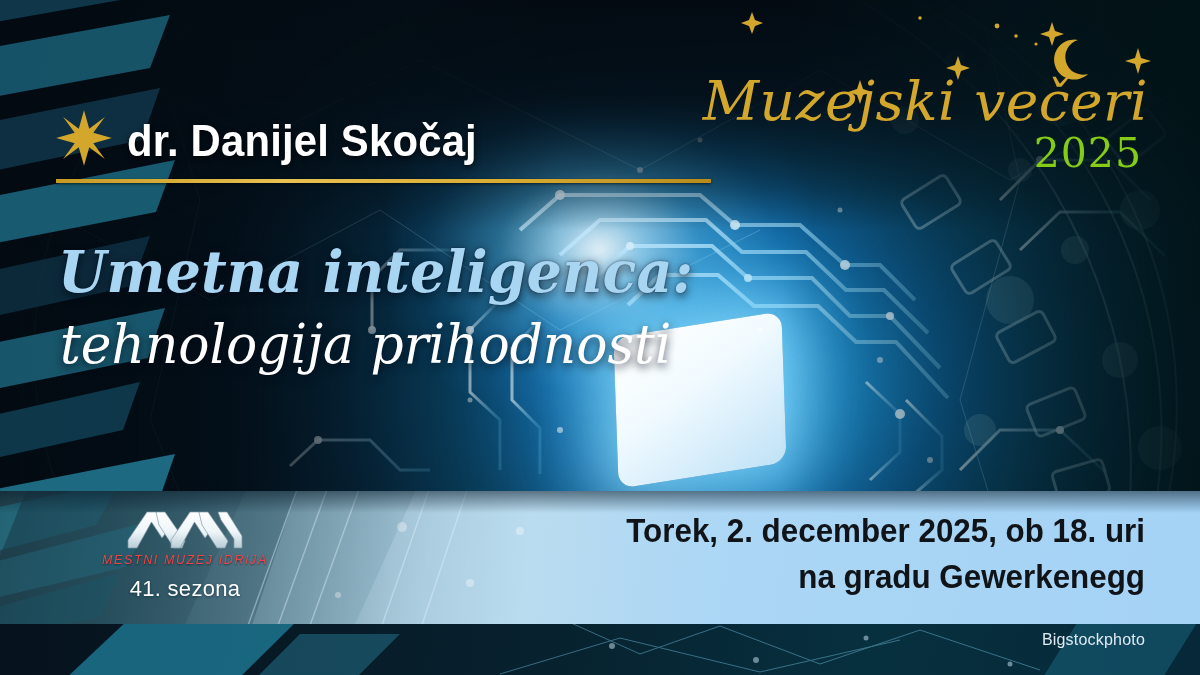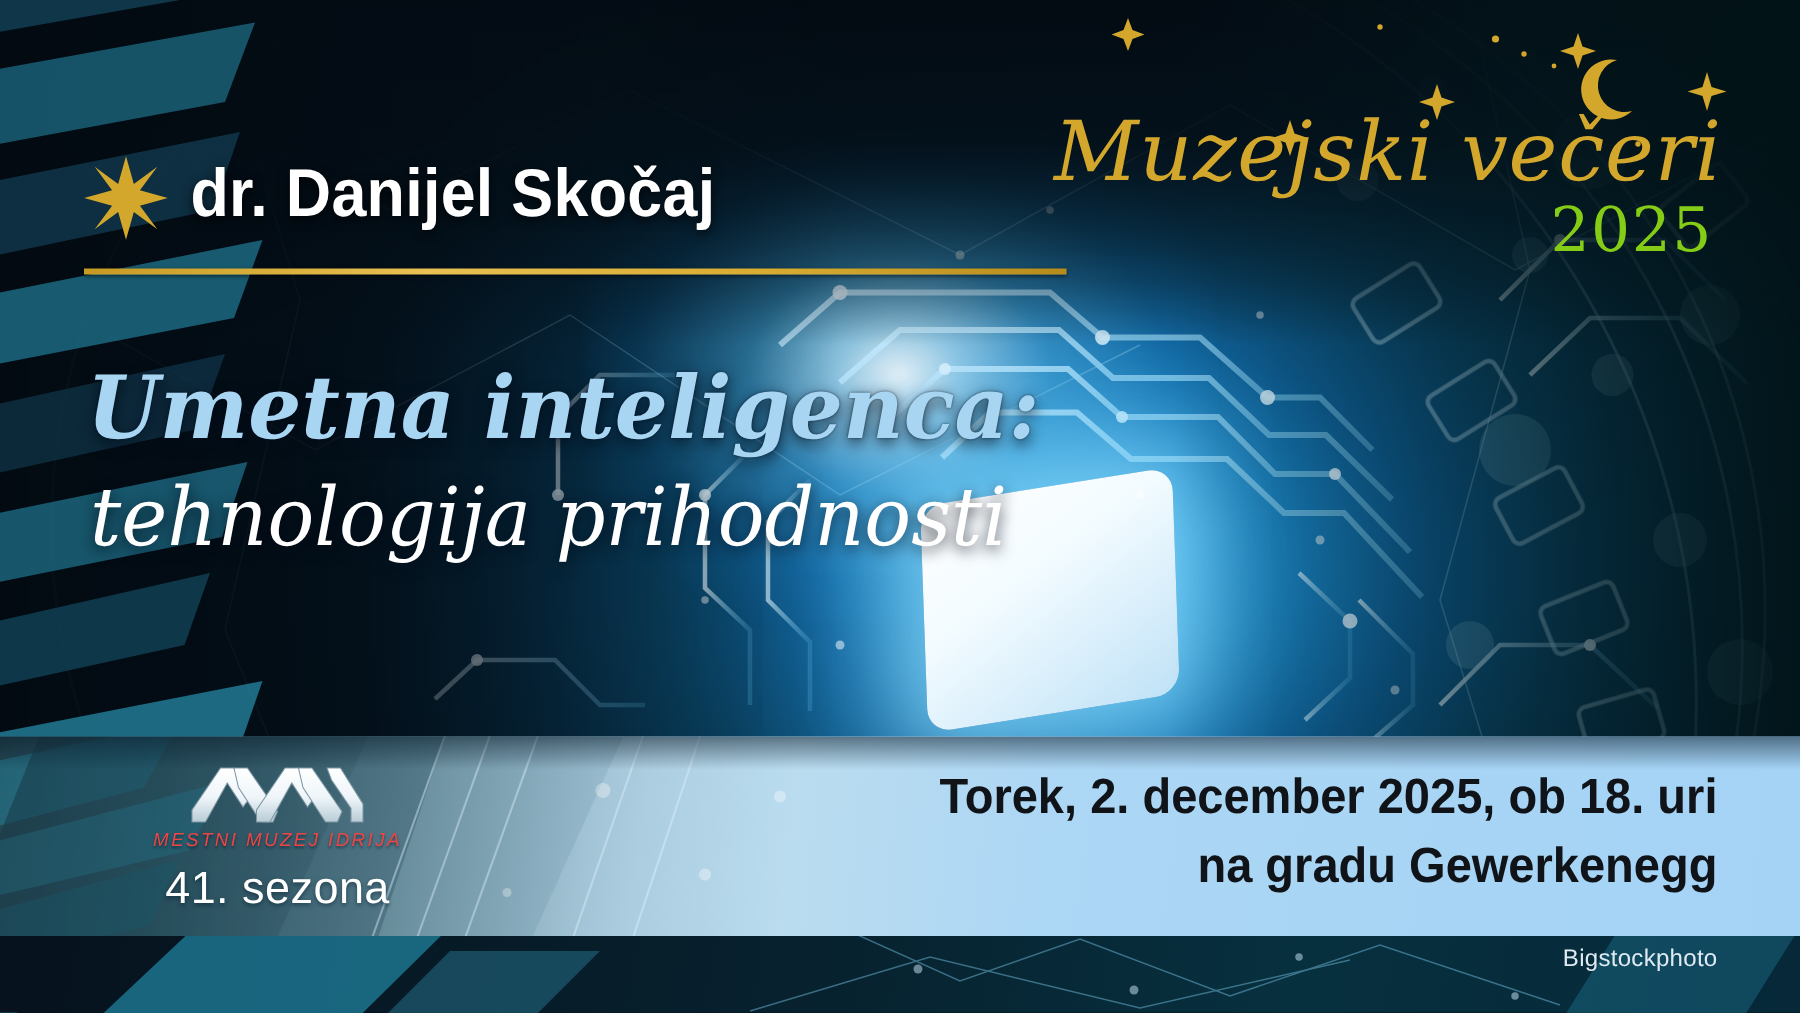--- a/index.html
+++ b/index.html
@@ -38,21 +38,21 @@
   
   .circuit{position:absolute;inset:0;}
 
   
   .stripes{position:absolute;left:-40px;top:-40px;width:420px;height:760px;}
 
   
   .bokeh{position:absolute;inset:0;}
 
   
-  .speaker-row{position:absolute;left:55px;top:103px;display:flex;align-items:flex-start;gap:14px;height:64px;}
+  .speaker-row{position:absolute;left:55px;top:103px;display:flex;align-items:flex-end;gap:14px;height:64px;}
   .star-big{width:58px;height:58px;flex:0 0 58px;}
   .speaker-name{
     font-family:"Liberation Sans",sans-serif;
     font-weight:700;font-size:45px;letter-spacing:.2px;color:#ffffff;
     transform:scaleX(.93);transform-origin:left center;white-space:nowrap;
     text-shadow:0 2px 7px rgba(0,0,0,.75);}
   .rule-gold{position:absolute;left:56px;top:179px;width:655px;height:4px;
     background:linear-gradient(90deg,#c79a22 0%,#e8c152 35%,#d8ab30 70%,#b78c1c 100%);
     box-shadow:0 1px 3px rgba(0,0,0,.6);}
 
@@ -85,21 +85,21 @@
   .bar-sheen{position:absolute;inset:0;
     background:linear-gradient(100deg,rgba(0,0,0,.25) 0%,rgba(0,0,0,.12) 16%,rgba(255,255,255,.10) 36%,rgba(255,255,255,.06) 60%,rgba(255,255,255,0) 100%);}
   .bar-top-shade{position:absolute;left:0;top:0;width:100%;height:22px;
     background:linear-gradient(180deg,rgba(10,30,45,.55),rgba(10,30,45,0));}
   .bar-diag{position:absolute;left:0;top:0;width:640px;height:133px;}
 
   .logo-block{position:absolute;left:85px;top:505px;width:200px;text-align:center;}
   .logo-mark{width:120px;height:46px;display:block;margin:0 auto;}
   .logo-words{font-family:"Liberation Sans",sans-serif;font-size:12.5px;letter-spacing:1.6px;
     color:#ef4444;margin-top:2px;white-space:nowrap;text-shadow:0 1px 2px rgba(0,20,35,.6);font-style:italic;}
-  .season{font-family:"Liberation Sans",sans-serif;font-size:30px;color:#ffffff;
+  .season{font-family:"Liberation Sans",sans-serif;font-size:22px;color:#ffffff;
     margin-top:9px;letter-spacing:.3px;text-shadow:0 1px 3px rgba(0,25,40,.55);}
 
   .event-info{position:absolute;right:55px;top:508px;text-align:right;
     font-family:"Liberation Sans",sans-serif;font-weight:700;font-size:33px;
     line-height:1.38;color:#101418;transform:scaleX(.95);transform-origin:right top;
     white-space:nowrap;}
 
   
   .footer{position:absolute;left:0;top:624px;width:100%;height:51px;overflow:hidden;
     background:linear-gradient(100deg,#06121d 0%,#07212e 45%,#07303f 72%,#062838 100%);}

